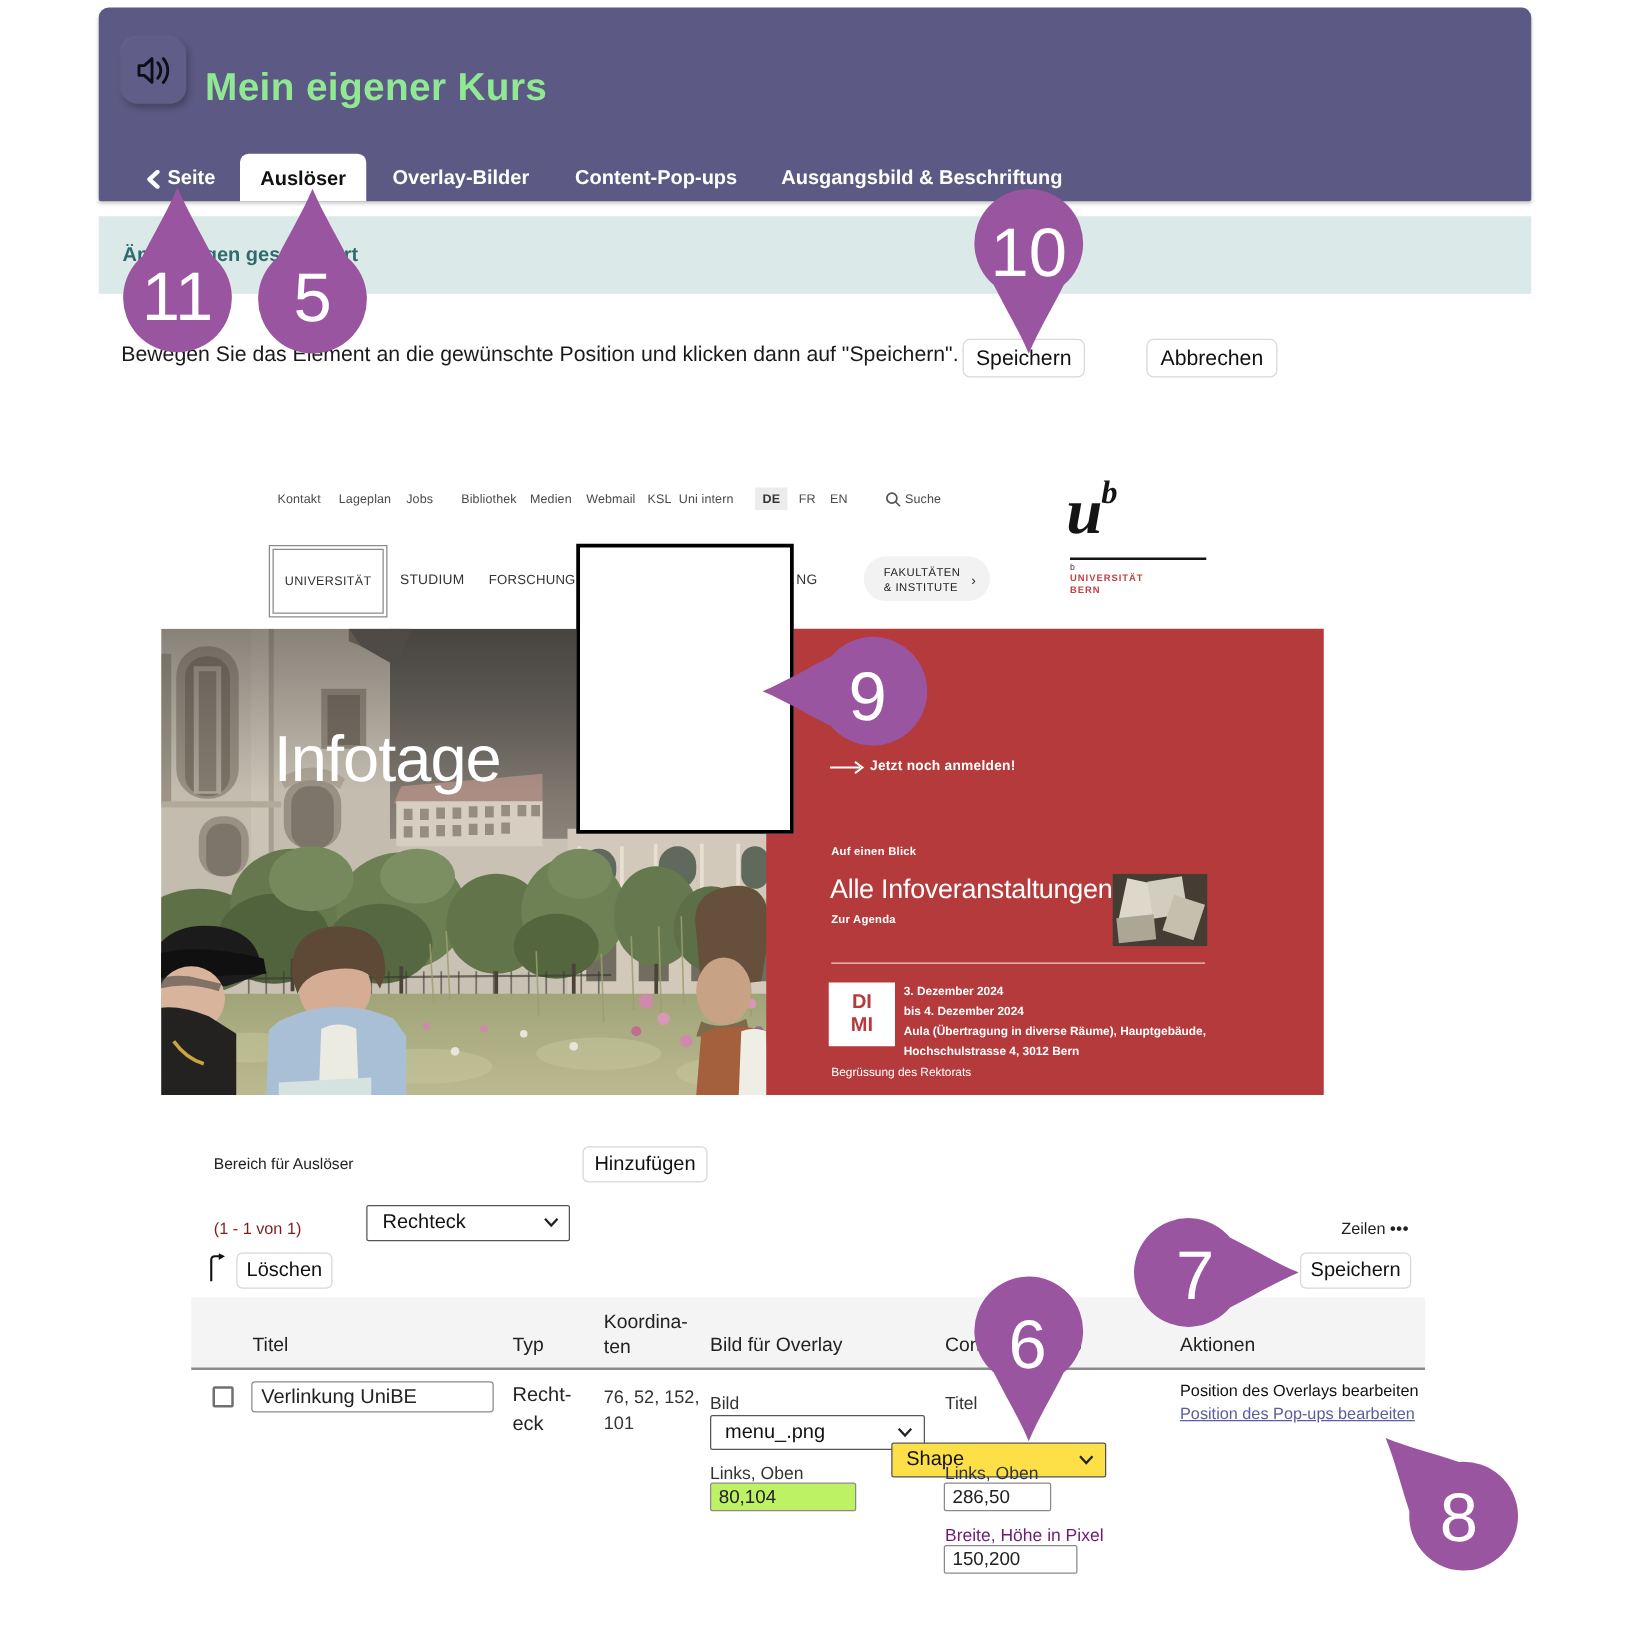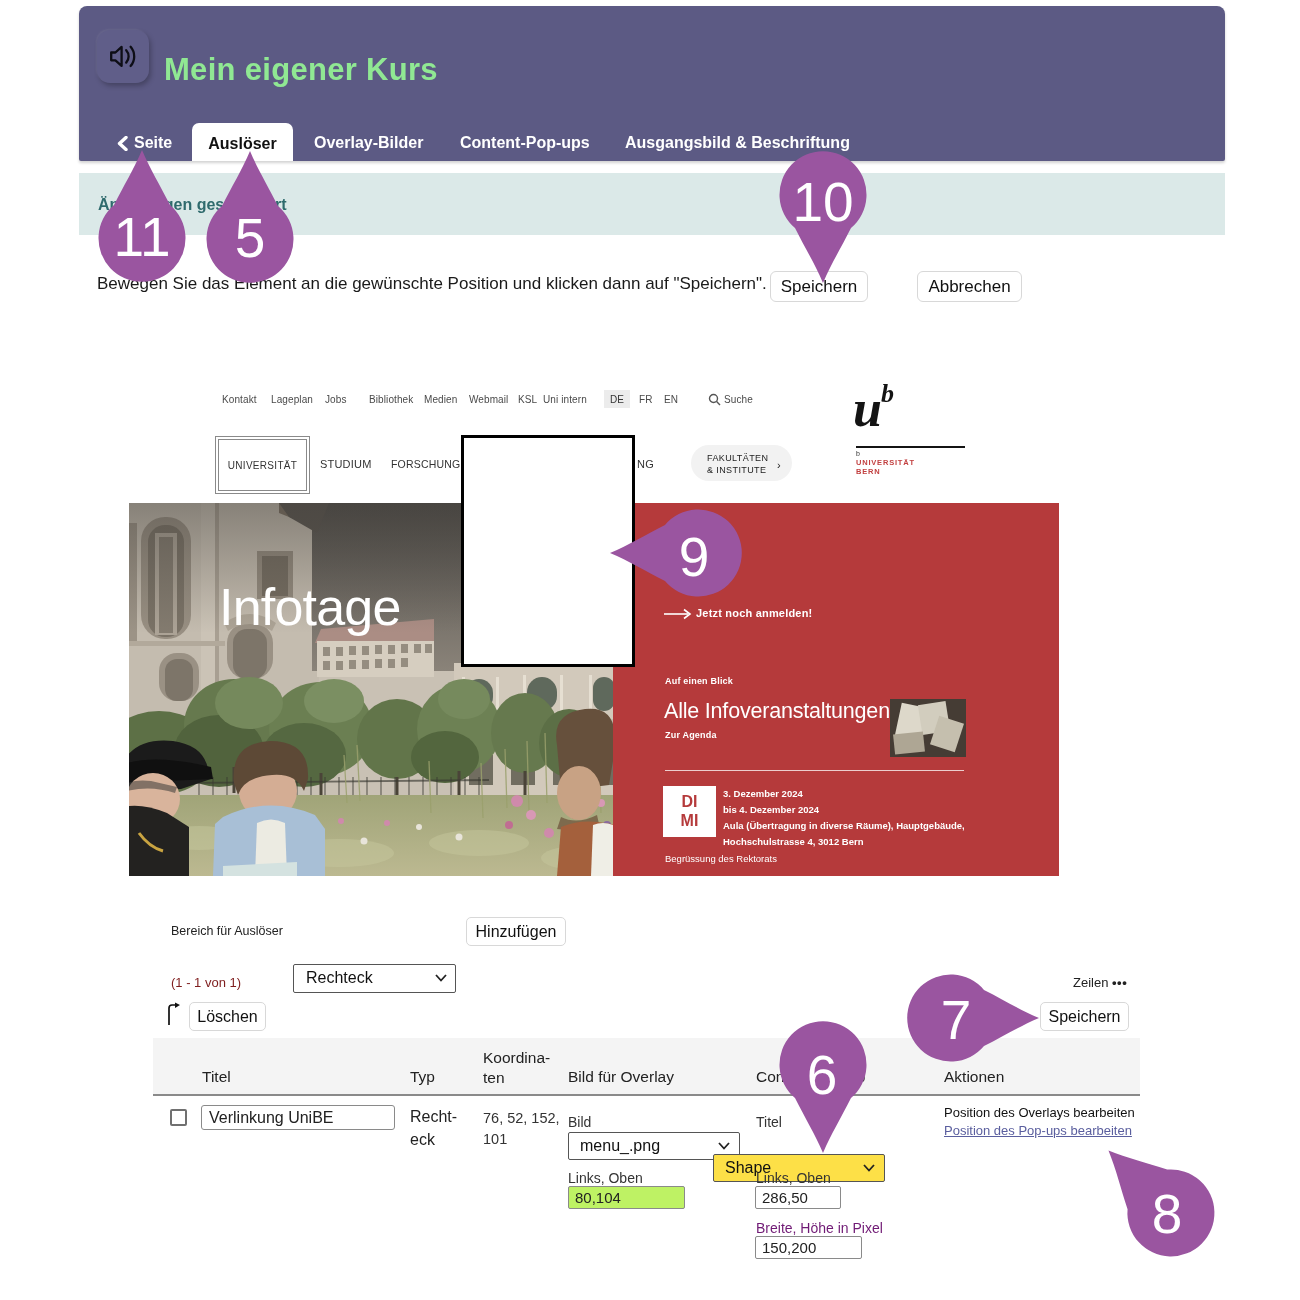--- a/index.html
+++ b/index.html
@@ -48,21 +48,21 @@
 <div class="abs nav" style="left:222px;top:394px;">Kontakt</div>
 <div class="abs nav" style="left:271px;top:394px;">Lageplan</div>
 <div class="abs nav" style="left:325px;top:394px;">Jobs</div>
 <div class="abs nav" style="left:369px;top:394px;">Bibliothek</div>
 <div class="abs nav" style="left:424px;top:394px;">Medien</div>
 <div class="abs nav" style="left:469px;top:394px;">Webmail</div>
 <div class="abs nav" style="left:518px;top:394px;">KSL</div>
 <div class="abs nav" style="left:543px;top:394px;">Uni intern</div>
 
 <div class="abs" style="left:604px;top:390px;width:26px;height:18px;background:#ececec;"></div>
-<div class="abs nav" style="left:610px;top:394px;color:#333;">DE</div>
+<div class="abs nav" style="left:610px;top:394px;color:#333;font-weight:bold;">DE</div>
 <div class="abs nav" style="left:639px;top:394px;">FR</div>
 <div class="abs nav" style="left:664px;top:394px;">EN</div>
 
 <svg class="abs" style="left:708px;top:393px;" width="14" height="14" viewBox="0 0 14 14">
     <circle cx="5.5" cy="5.5" r="4" fill="none" stroke="#555" stroke-width="1.4"></circle>
     <line x1="8.6" y1="8.6" x2="12" y2="12" stroke="#555" stroke-width="1.4"></line>
   </svg>
 <div class="abs nav" style="left:724px;top:394px;">Suche</div>
 
 <svg class="abs" style="left:845px;top:378px;" width="130" height="100" viewBox="0 0 130 100">

